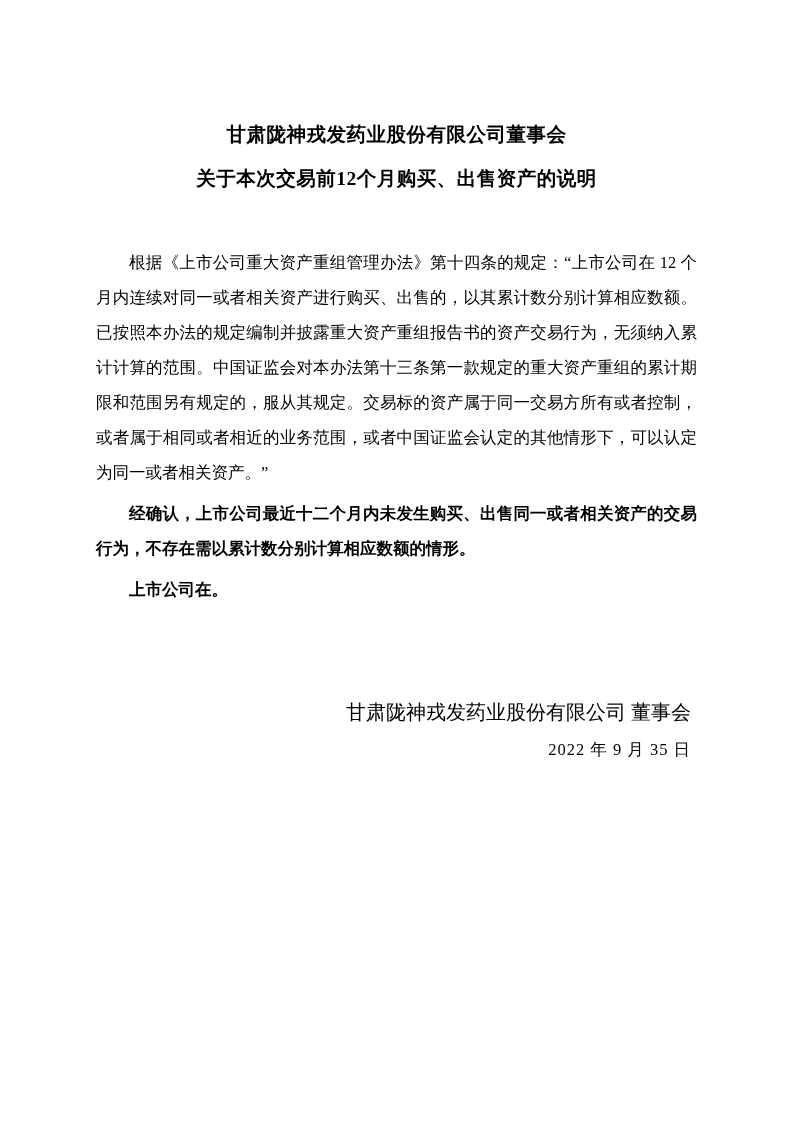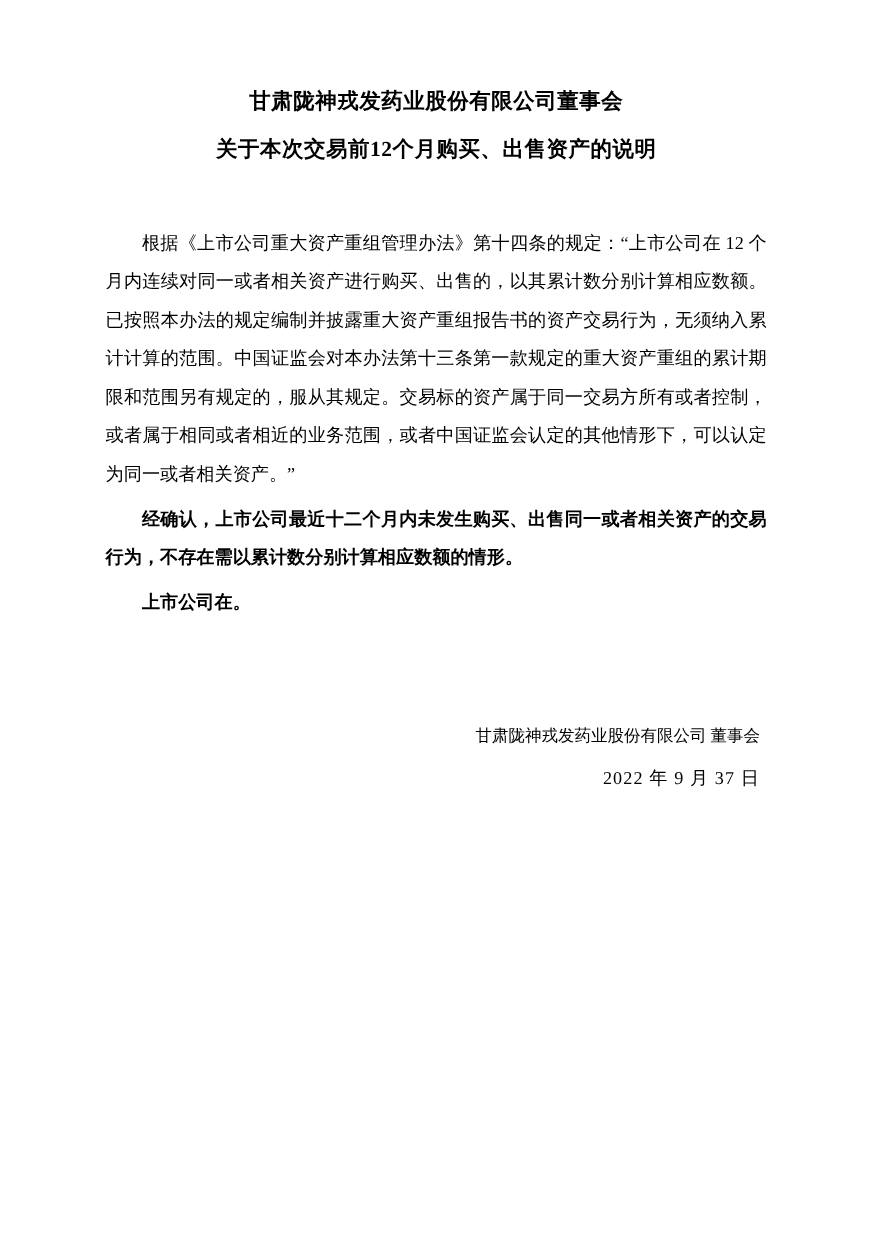--- a/index.html
+++ b/index.html
@@ -12,21 +12,21 @@
     height: 1122px;
     font-family: "Liberation Serif", "DejaVu Serif", serif;
     color: #000000;
     position: relative;
     overflow: hidden;
   }
   .page {
     box-sizing: border-box;
     width: 793px;
     height: 1122px;
-    padding: 63px 96px 60px 96px;
+    padding: 105px 96px 60px 96px;
   }
   .title-block {
     text-align: center;
     margin-top: 8px;
   }
   .title-line {
     font-size: 19.5px;
     font-weight: bold;
     letter-spacing: 0.5px;
     line-height: 44px;
@@ -47,21 +47,21 @@
   p.para.spaced {
     margin-top: 6px;
     font-weight: bold;
   }
   .signature-block {
     margin-top: 86px;
     text-align: right;
     padding-right: 6px;
   }
   .sig-line {
-    font-size: 15px;
+    font-size: 20px;
     line-height: 38px;
     color: #000;
   }
   .sig-date {
     font-size: 16.5px;
     line-height: 38px;
     letter-spacing: 1px;
     color: #000;
   }
 </style>
@@ -76,16 +76,16 @@
   </div>
 
   <div class="body-block">
     <p class="para">根据《上市公司重大资产重组管理办法》第十四条的规定：“上市公司在 12 个月内连续对同一或者相关资产进行购买、出售的，以其累计数分别计算相应数额。已按照本办法的规定编制并披露重大资产重组报告书的资产交易行为，无须纳入累计计算的范围。中国证监会对本办法第十三条第一款规定的重大资产重组的累计期限和范围另有规定的，服从其规定。交易标的资产属于同一交易方所有或者控制，或者属于相同或者相近的业务范围，或者中国证监会认定的其他情形下，可以认定为同一或者相关资产。”</p>
     <p class="para spaced">经确认，上市公司最近十二个月内未发生购买、出售同一或者相关资产的交易行为，不存在需以累计数分别计算相应数额的情形。</p>
     <p class="para spaced">上市公司在。</p>
   </div>
 
   <div class="signature-block">
     <div class="sig-line">甘肃陇神戎发药业股份有限公司  董事会</div>
-    <div class="sig-date">2022 年 9 月 37 日</div>
+    <div class="sig-date">2022 年 9 月 35 日</div>
   </div>
 
 </div>
 
 </body></html>

